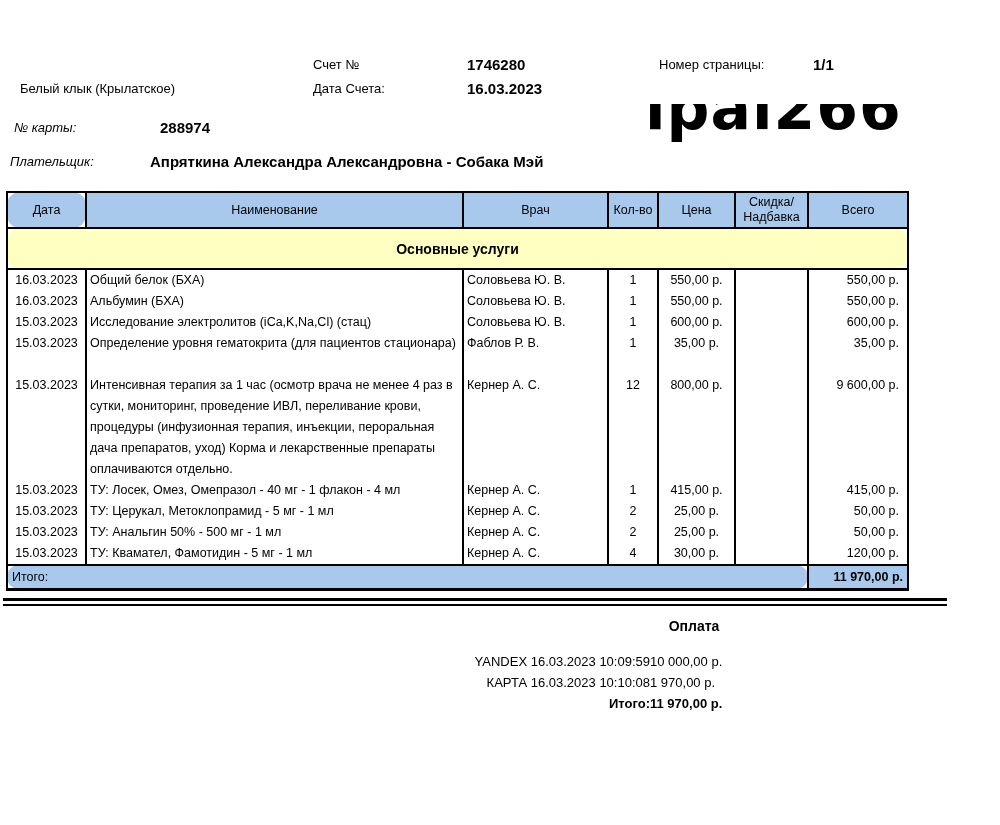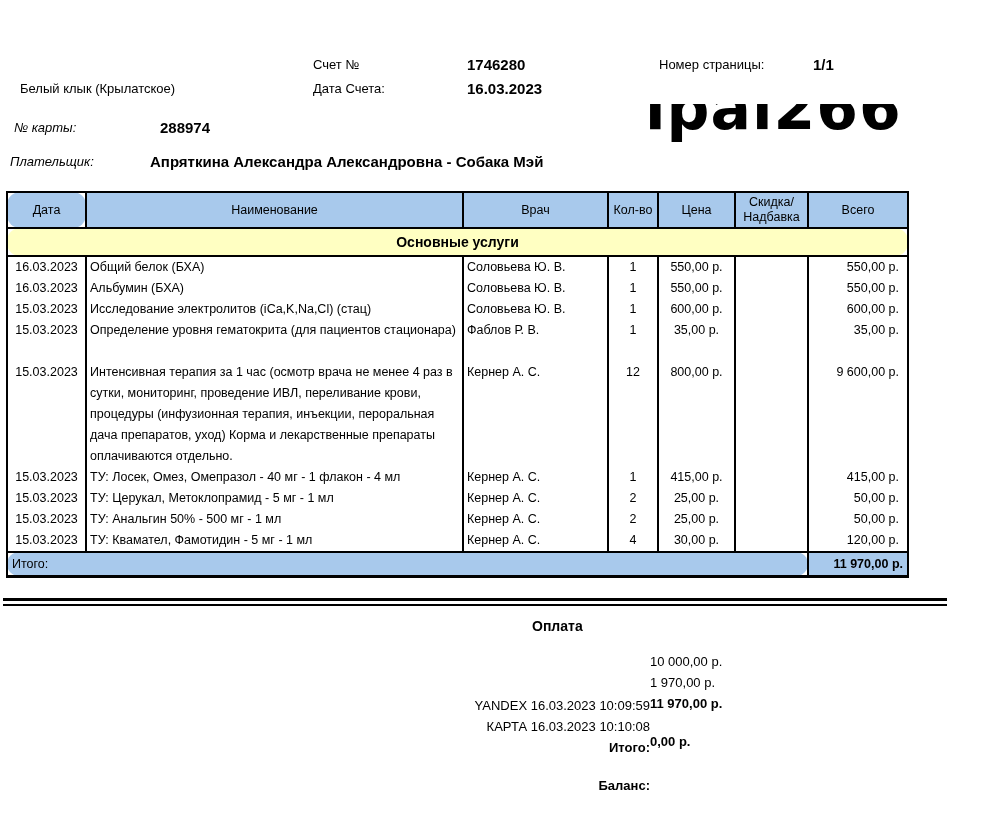--- a/index.html
+++ b/index.html
@@ -36,45 +36,45 @@
       linear-gradient(rgba(255,255,255,0.75),rgba(255,255,255,0.75)),
       linear-gradient(rgba(255,255,255,0.75),rgba(255,255,255,0.75)),
       linear-gradient(rgba(255,255,255,0.75),rgba(255,255,255,0.75));
     background-repeat:no-repeat;
     background-size:1px 100%,1px 100%,1px 100%;
     background-position:60px 0,117px 0,174px 0;
     background-color:#A8C9EC;
   }
   tr.section td {
     background:#FFFFC2; text-align:center; font-weight:bold; font-size:14px;
-    height:28px; vertical-align:middle; border-bottom:2px solid #000; border-left:none;
+    height:41px; vertical-align:middle; border-bottom:2px solid #000; border-left:none;
   }
   tr.data td { vertical-align:top; line-height:21px; padding:0 3px; background:#fff; }
   tr.data td.c { text-align:center; }
   tr.data td.r { text-align:right; padding-right:8px; }
   tr.h1 { height:21px; } tr.h2 { height:42px; } tr.h5 { height:105px; }
   tr.total td {
     background:#A8C9EC; height:24px; vertical-align:middle;
     border-top:2px solid #000; border-bottom:3px solid #000;
   }
   tr.total td.t-label { padding-left:4px; border-left:none; }
   tr.total td.t-amount { font-weight:bold; text-align:right; padding-right:4px; }
 
   
   .dbl-rule {
     position:absolute; left:3px; top:598px; width:944px; height:8px;
     border-top:3px solid #000; border-bottom:2px solid #000;
   }
 
   
-  .pay-title { position:absolute; left:532px; top:618px; width:260px; 
+  .pay-title { position:absolute; left:564px; top:618px; width:260px; text-align:center;
     font-weight:bold; font-size:14px; }
   .payments { position:absolute; left:350px; top:651px; width:453px; font-size:13px; }
   .pay-row { display:flex; height:21px; line-height:21px; }
-  .pay-row .p-label { flex:1 1 auto; text-align:right;margin-top:44px; }
+  .pay-row .p-label { flex:1 1 auto; text-align:right; }
   .pay-row .p-amount { width:153px; }
   .pay-row.bold { font-weight:bold; }
   .pay-row.balance { margin-top:17px; }
 </style>
 </head>
 <body>
 
 <div class="page">
 
   <div class="abs lbl" style="left:20px;top:81px;">Белый клык (Крылатское)</div>
@@ -223,19 +223,15 @@
       <span class="p-amount">10 000,00 р.</span>
     </div>
     <div class="pay-row">
       <span class="p-label">КАРТА 16.03.2023 10:10:08</span>
       <span class="p-amount">1 970,00 р.</span>
     </div>
     <div class="pay-row bold">
       <span class="p-label">Итого:</span>
       <span class="p-amount">11 970,00 р.</span>
     </div>
-    <div class="pay-row bold balance">
-      <span class="p-label">Баланс:</span>
-      <span class="p-amount">0,00 р.</span>
-    </div>
   </div>
 
 </div>
 
 </body></html>

